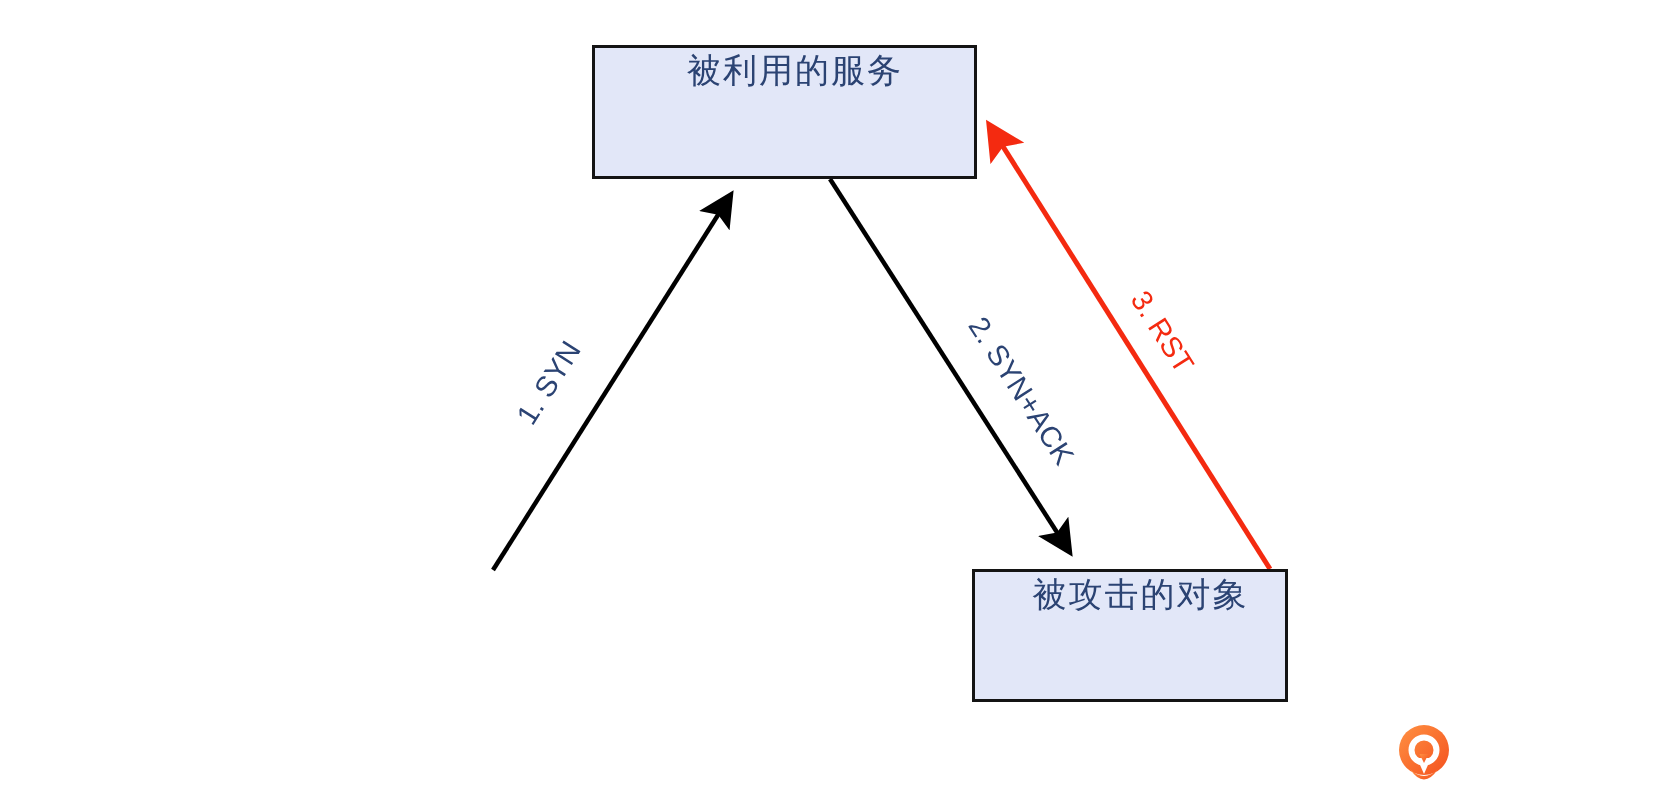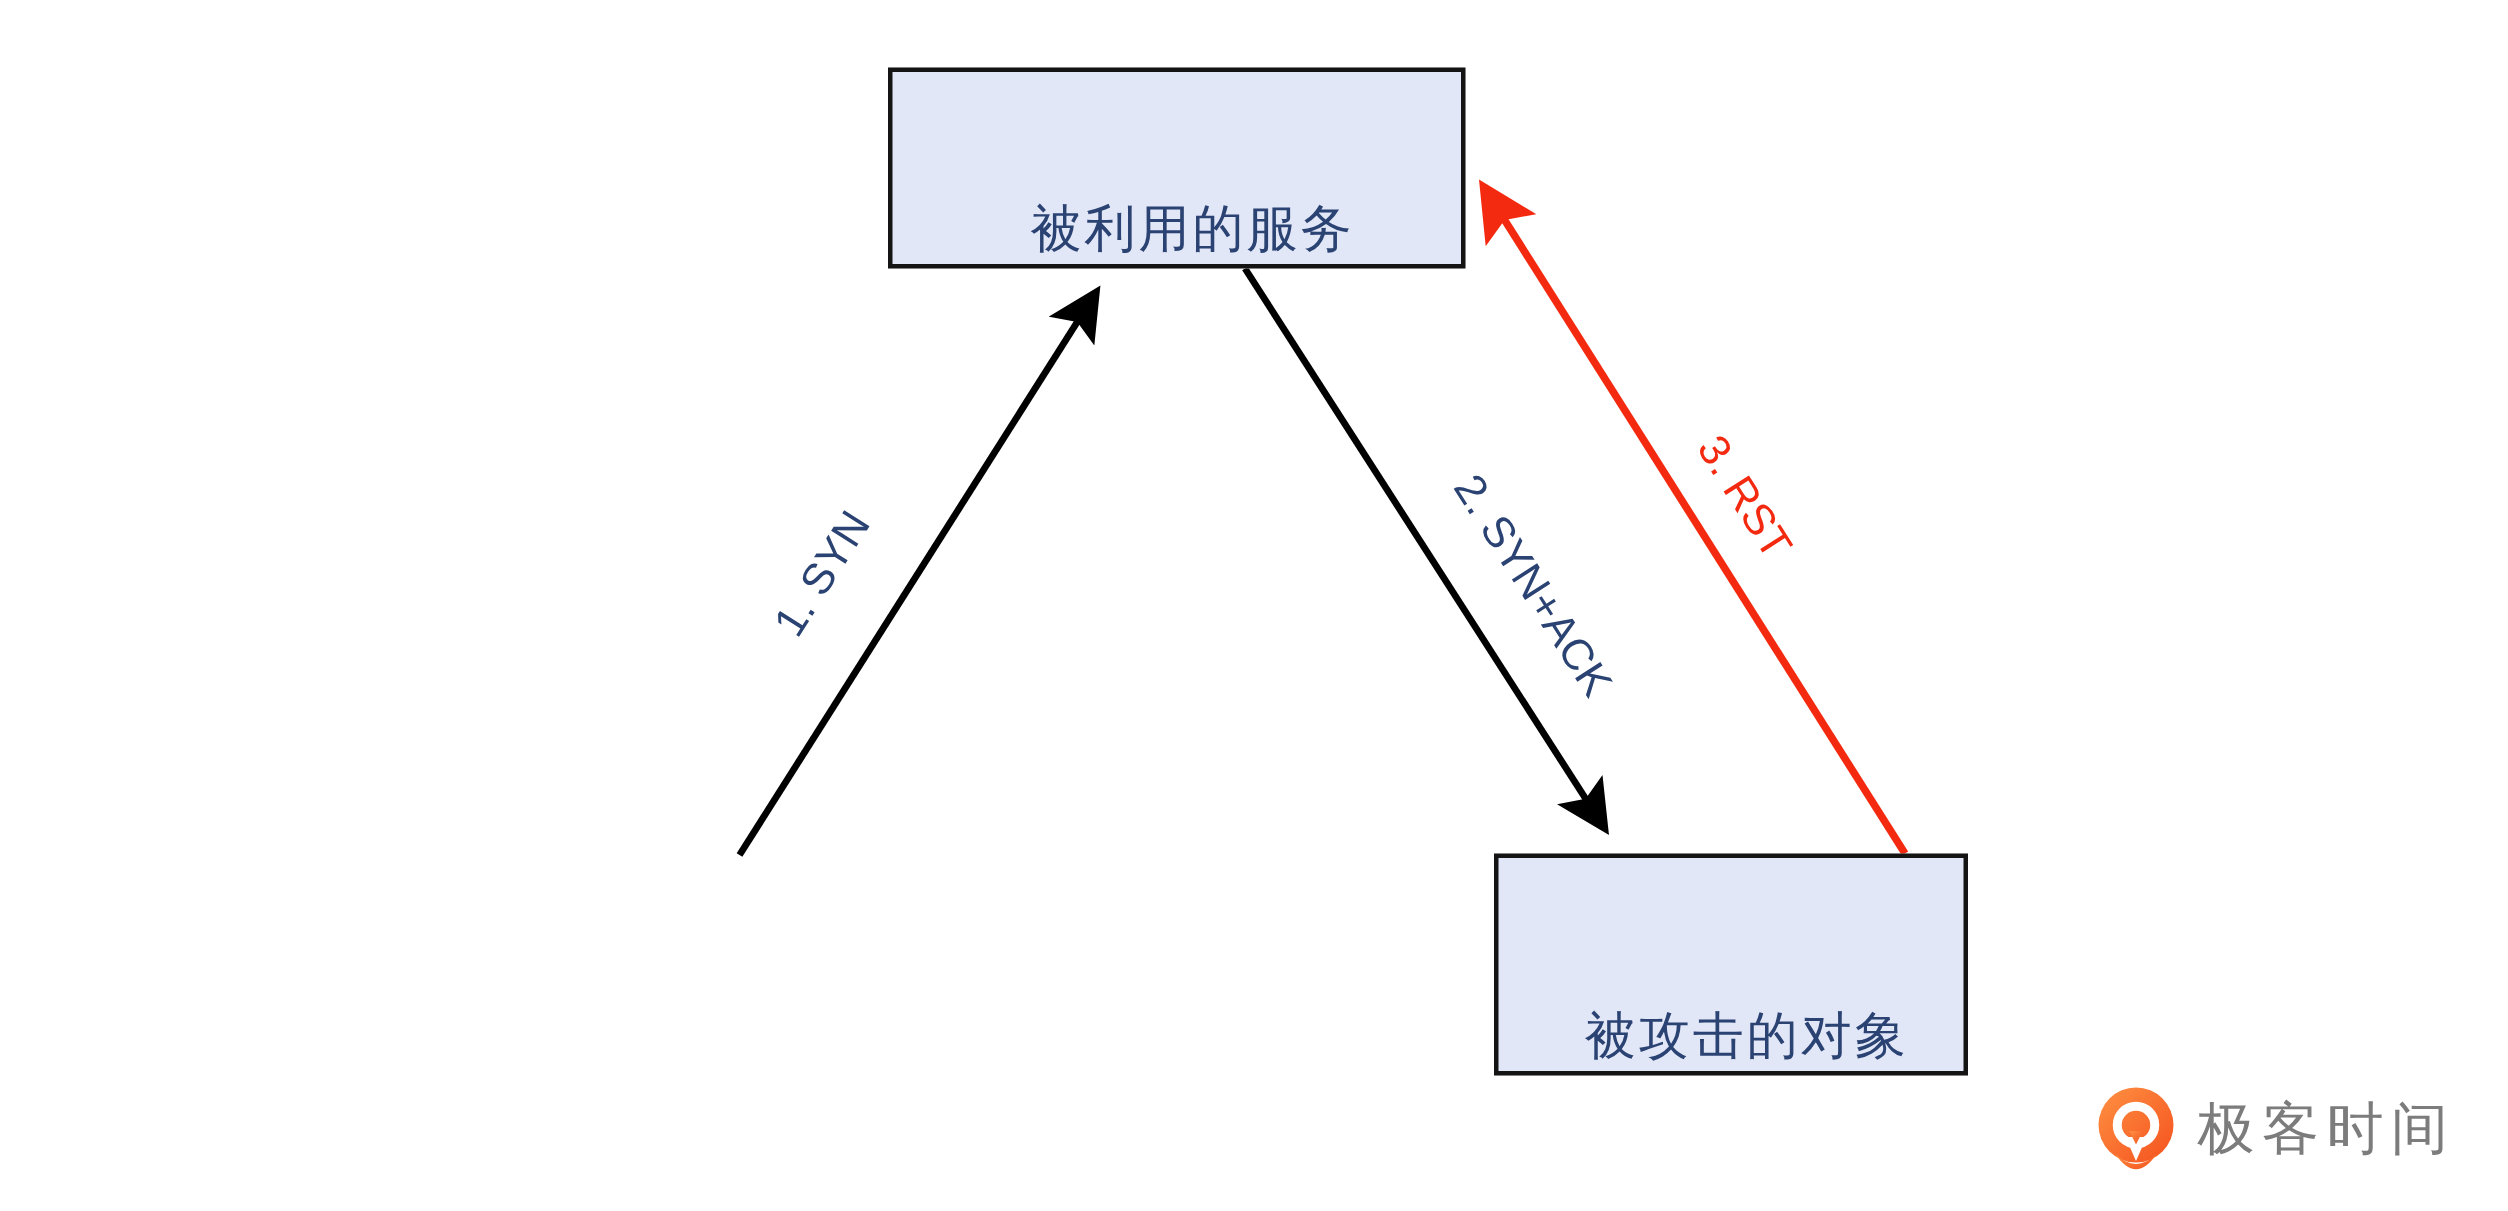--- a/index.html
+++ b/index.html
@@ -31,30 +31,30 @@
     width: 1672px; height: 807px;
   }
   .edge-line-black { stroke: var(--arrow-black); stroke-width: 4.5; }
   .edge-line-red   { stroke: var(--arrow-red);   stroke-width: 5;   }
 
   .node {
     position: absolute;
     background: var(--box-fill);
     border: 3px solid var(--box-border);
     display: flex;
-    align-items: flex-end;
+    align-items: flex-start;
     justify-content: center;
     color: var(--box-text);
     font-size: 34px;
     letter-spacing: 2px;
     padding-left: 21px;
   }
   .node-top   { left: 592px; top: 45px;  width: 385px; height: 134px; }
   .node-left  { left: 308px; top: 570px; width: 280px; height: 132px; }
-  .node-right { left: 972px; top: 569px; width: 316px; height: 148px; margin-left: 24px; }
+  .node-right { left: 972px; top: 569px; width: 316px; height: 133px; }
 
   .edge-label {
     position: absolute;
     white-space: nowrap;
     font-size: 29px;
     color: var(--box-text);
     transform: translate(-50%, -50%) rotate(var(--rot));
   }
   .edge-label.l1 { left: 549px;  top: 383px; --rot: -57.5deg; }
   .edge-label.l2 { left: 1021px; top: 391px; --rot: 57.3deg; }
@@ -119,16 +119,15 @@
 
       <circle cx="28" cy="26" r="25" fill="url(#gk-grad)"></circle>
       <path d="M14,45 Q28,66 42,45 Q35,52 28,52 Q21,52 14,45 z" fill="url(#gk-grad)"></path>
 
       <circle cx="28" cy="26" r="12.5" fill="none" stroke="#ffffff" stroke-width="6"></circle>
 
       <polygon points="21,34 35,34 28,50" fill="#ffffff"></polygon>
 
       <polygon points="23.5,30 32.5,30 28,39" fill="url(#gk-grad)"></polygon>
     </svg>
-    <span class="logo-text">极客时间</span>
   </div>
 
 </div>
 
 </body></html>

